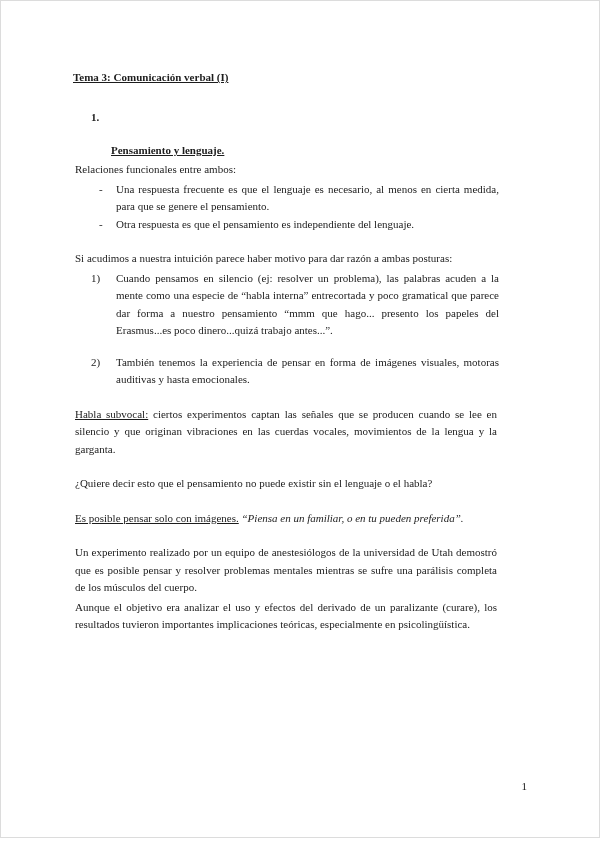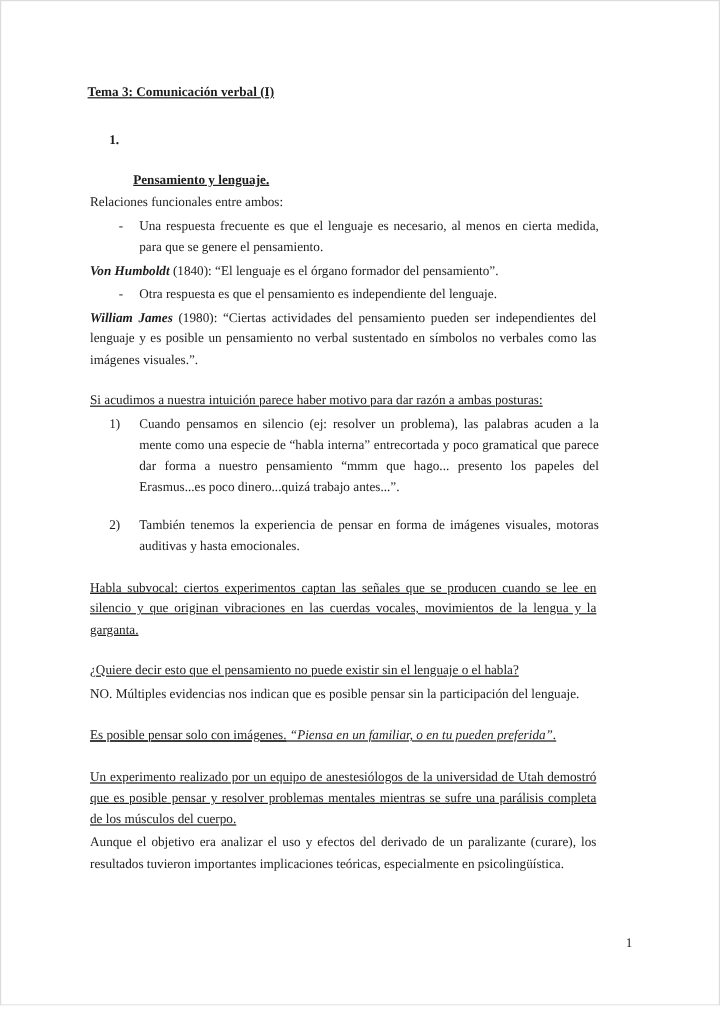--- a/index.html
+++ b/index.html
@@ -30,21 +30,21 @@
   .heading-row { margin-top: 22px; padding-left: 18px; }
   .heading-row .marker { flex: 0 0 20px; font-weight: bold; }
   .bold { font-weight: bold; margin-top: 33px; }
   .ul { text-decoration: underline; }
   .bi { font-weight: bold; font-style: italic; }
   .it { font-style: italic; }
   .bullet { padding-left: 26px; }
   .bullet .marker { flex: 0 0 17px; }
   .numbered { padding-left: 18px; }
   .numbered .marker { flex: 0 0 25px; }
-  .mt1 { margin-top: 17px; text-decoration: underline; }
+  .mt1 { margin-top: 17px; }
   .mt-sm { margin-top: 14px; }
   .page-num {
     position: absolute;
     right: 72px;
     bottom: 42px;
     font-size: 11px;
   }
 </style>
 </head>
 <body>
@@ -59,47 +59,44 @@
   </div>
 
   <p>Relaciones funcionales entre ambos:</p>
 
   <div class="row bullet">
     <span class="marker">-</span>
     <span class="row-text">Una respuesta frecuente es que el lenguaje es necesario, al menos en cierta medida, para que se genere el pensamiento.</span>
   </div>
 
 
-  <p><span class="bi">Von Humboldt</span><span> (1840): “El lenguaje es el órgano formador del pensamiento”.</span></p>
 
   <div class="row bullet">
     <span class="marker">-</span>
     <span class="row-text">Otra respuesta es que el pensamiento es independiente del lenguaje.</span>
   </div>
 
-  <p><span class="bi">William James</span><span> (1980): “Ciertas actividades del pensamiento pueden ser independientes del lenguaje y es posible un pensamiento no verbal sustentado en símbolos no verbales como las imágenes visuales.”.</span></p>
 
   <p class="mt1">Si acudimos a nuestra intuición parece haber motivo para dar razón a ambas posturas:</p>
 
   <div class="row numbered">
     <span class="marker">1)</span>
     <span class="row-text">Cuando pensamos en silencio (ej: resolver un problema), las palabras acuden a la mente como una especie de “habla interna” entrecortada y poco gramatical que parece dar forma a nuestro pensamiento “mmm que hago... presento los papeles del Erasmus...es poco dinero...quizá trabajo antes...”.</span>
   </div>
 
   <div class="row numbered mt-sm">
     <span class="marker">2)</span>
     <span class="row-text">También tenemos la experiencia de pensar en forma de imágenes visuales, motoras auditivas y hasta emocionales.</span>
   </div>
 
   <p class="mt1"><span class="ul">Habla subvocal:</span><span> ciertos experimentos captan las señales que se producen cuando se lee en silencio y que originan vibraciones en las cuerdas vocales, movimientos de la lengua y la garganta.</span></p>
 
 
   <p class="mt1">¿Quiere decir esto que el pensamiento no puede existir sin el lenguaje o el habla?</p>
 
-  <p>NO. Múltiples evidencias nos indican que es posible pensar sin la participación del lenguaje.</p>
 
   <p class="mt1"><span class="ul">Es posible pensar solo con imágenes.</span><span class="it"> “Piensa en un familiar, o en tu pueden preferida”.</span></p>
 
 
   <p class="mt1">Un experimento realizado por un equipo de anestesiólogos de la universidad de Utah demostró que es posible pensar y resolver problemas mentales mientras se sufre una parálisis completa de los músculos del cuerpo.</p>
 
   <p>Aunque el objetivo era analizar el uso y efectos del derivado de un paralizante (curare), los resultados tuvieron importantes implicaciones teóricas, especialmente en psicolingüística.</p>
 
   <div class="page-num">1</div>
 

